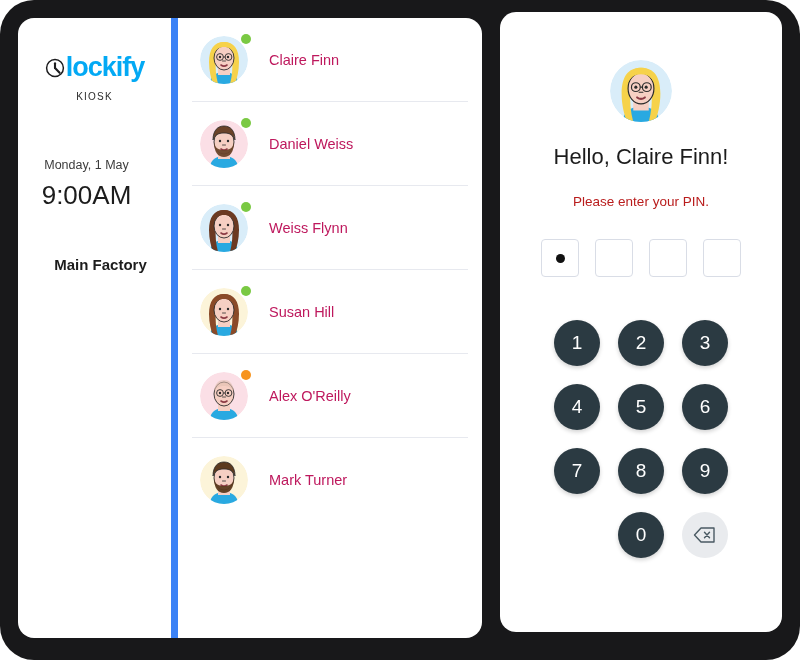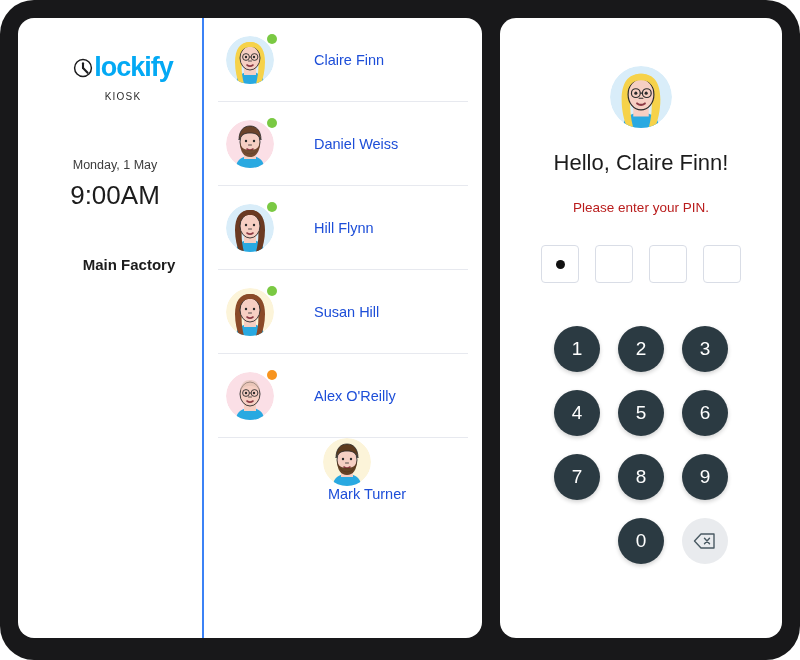--- a/index.html
+++ b/index.html
@@ -35,35 +35,34 @@
     width: 464px; height: 620px;
     background: #ffffff;
     border-radius: 16px;
     overflow: hidden;
     display: flex;
   }
 
   
   .panel-right {
     position: absolute;
-    left: 500px; top: 18px;
+    left: 500px; top: 12px;
     width: 282px; height: 620px;
     background: #ffffff;
     border-radius: 16px;
     overflow: hidden;
   }
 
   
   .sidebar {
     width: 160px;
     height: 100%;
-    border-right: 2px solid #3b82f6;
+    border-right: 7px solid #3b82f6;
     flex: 0 0 160px;
     position: relative;
-    margin-left: 26px;
   }
 
   .brand {
     position: absolute;
     top: 36px; left: 0; right: 0;
     text-align: center;
   }
   .brand-logo {
     display: inline-flex;
     align-items: center;
@@ -119,43 +118,43 @@
     padding: 0 14px;
     overflow: hidden;
   }
   .user-row {
     height: 84px;
     display: flex;
     align-items: center;
     border-bottom: 1px solid #e7e9ef;
     padding-left: 8px;
   }
-  .user-row:last-child { border-bottom: none; flex-direction: column; }
+  .user-row:last-child { border-bottom: none; }
 
   .avatar-wrap {
     position: relative;
     width: 48px; height: 48px;
     flex: 0 0 48px;
   }
   .avatar {
     width: 48px; height: 48px;
     border-radius: 50%;
     overflow: hidden;
     display: block;
   }
   .status-dot {
     position: absolute;
     top: -2px; right: -3px;
     width: 10px; height: 10px;
     border-radius: 50%;
   }
   .user-name {
-    margin-left: 40px;
+    margin-left: 21px;
     font-size: 14.5px;
-    color: #1d4ed8;
+    color: #be185d;
   }
 
   
   .pin-panel {
     width: 100%; height: 100%;
     display: flex;
     flex-direction: column;
     align-items: center;
     padding-top: 48px;
   }
@@ -314,21 +313,21 @@
                 <path d="M9 26 c0 -13 5 -20 15 -20 s15 7 15 20 c0 9 -2 16 -4 22 h-5 c2 -8 3 -16 2 -24 h-16 c-1 8 0 16 2 24 h-5 c-2 -6 -4 -13 -4 -22 z" fill="#6b3a22"></path>
                 <ellipse cx="24" cy="22" rx="10" ry="12" fill="#f6cfc3" stroke="#2b2b2b" stroke-width="0.9"></ellipse>
                 <path d="M13 19 c1 -10 5 -13 11 -13 s10 3 11 13 c-3 -6 -6 -8 -11 -8 s-8 2 -11 8 z" fill="#6b3a22"></path>
                 <circle cx="20" cy="21" r="1.2" fill="#2b2b2b"></circle>
                 <circle cx="28" cy="21" r="1.2" fill="#2b2b2b"></circle>
                 <path d="M22.5 25 h3" stroke="#2b2b2b" stroke-width="0.8" stroke-linecap="round"></path>
                 <path d="M21 29 q3 2.2 6 0" stroke="#8c3a44" stroke-width="1.6" fill="none" stroke-linecap="round"></path>
               </svg></div>
             <span class="status-dot" style="background: rgb(122, 201, 67);"></span>
           </div>
-          <div class="user-name">Hill Flynn</div>
+          <div class="user-name">Weiss Flynn</div>
         </div>
         <div class="user-row">
           <div class="avatar-wrap">
             <div class="avatar"><svg width="48" height="48" viewBox="0 0 48 48">
                 <circle cx="24" cy="24" r="24" fill="#fcf4d9"></circle>
                 <path d="M10 48 c0 -8 6 -12 14 -12 s14 4 14 12 z" fill="#29a9e1"></path>
                 <path d="M18 32 h12 v7 h-12 z" fill="#f6cfc3"></path>
                 <path d="M9 26 c0 -13 5 -20 15 -20 s15 7 15 20 c0 9 -2 16 -4 22 h-5 c2 -8 3 -16 2 -24 h-16 c-1 8 0 16 2 24 h-5 c-2 -6 -4 -13 -4 -22 z" fill="#8a4a28"></path>
                 <ellipse cx="24" cy="22" rx="10" ry="12" fill="#f6cfc3" stroke="#2b2b2b" stroke-width="0.9"></ellipse>
                 <path d="M13 19 c1 -10 5 -13 11 -13 s10 3 11 13 c-3 -6 -6 -8 -11 -8 s-8 2 -11 8 z" fill="#8a4a28"></path>

